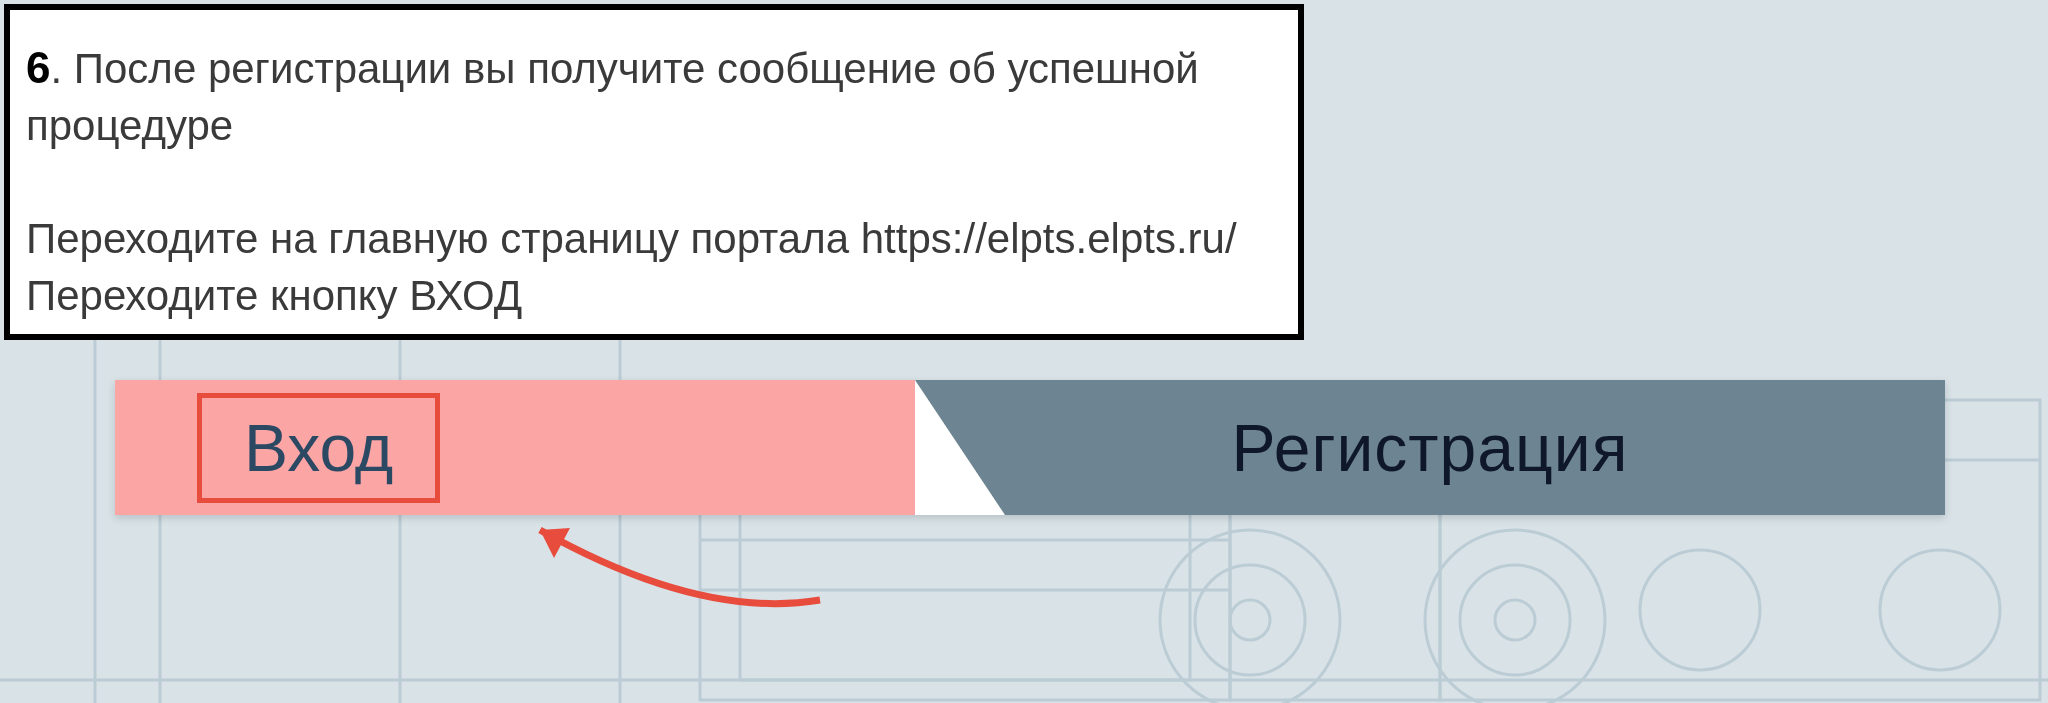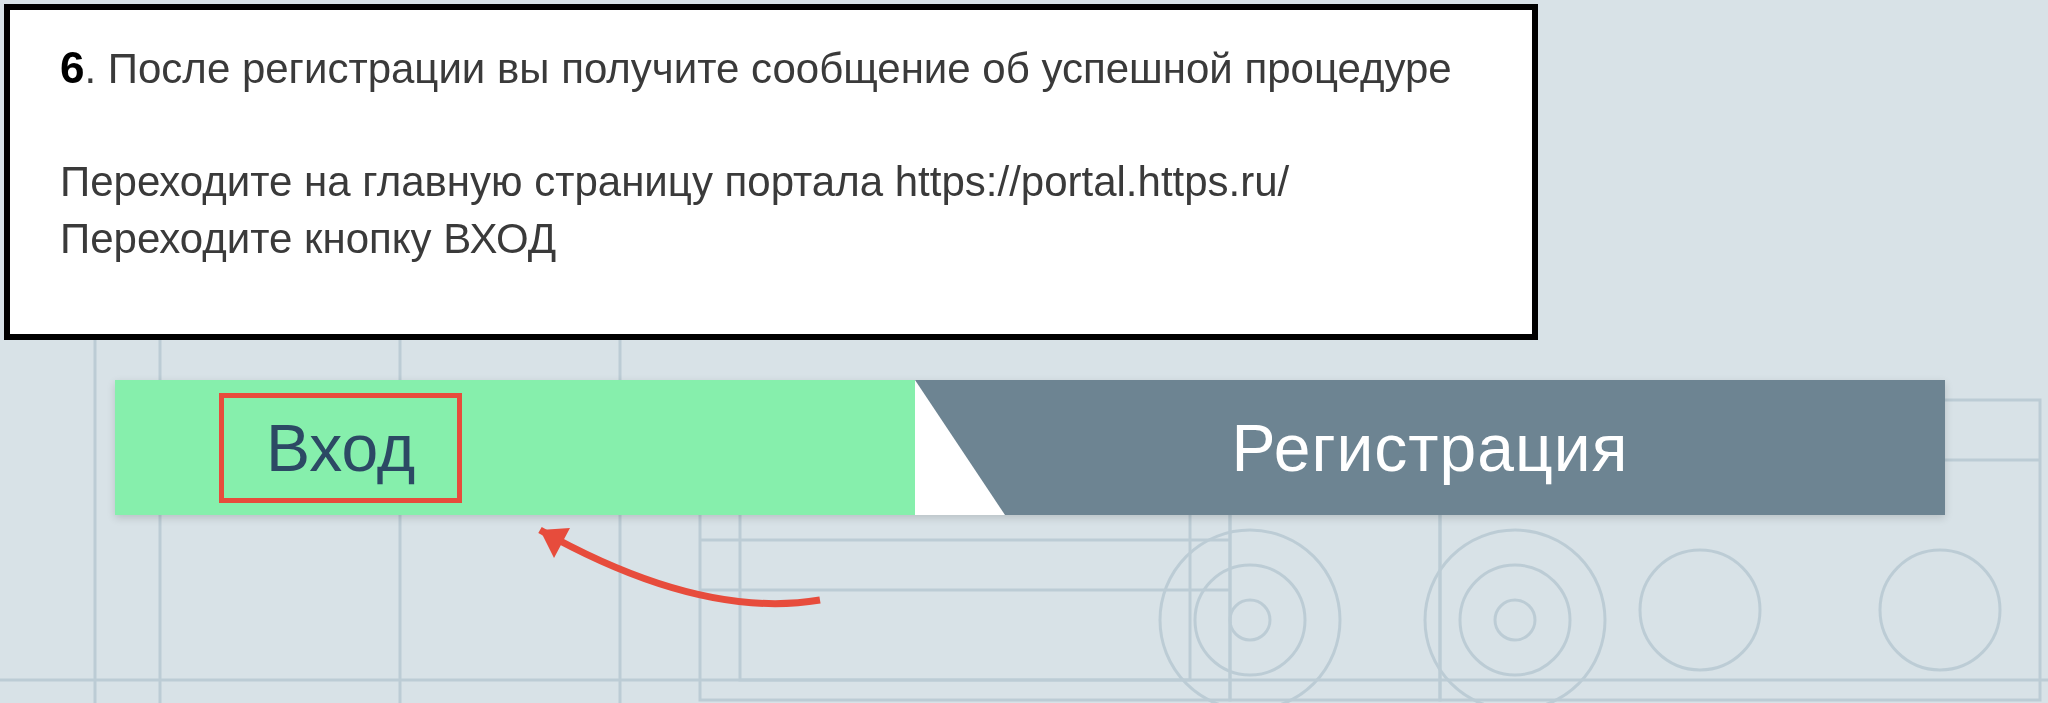--- a/index.html
+++ b/index.html
@@ -29,25 +29,25 @@
       left: 0;
       width: 100%;
       height: 363px;
       z-index: 1;
       opacity: 0.35;
     }
     .instruction-box {
       position: absolute;
       top: 4px;
       left: 4px;
-      width: 1534px;
+      width: 1300px;
       height: 336px;
       background: #ffffff;
       border: 6px solid #000000;
-      padding: 28px 50px;
+      padding: 28px 16px;
       z-index: 10;
     }
     .instruction-text {
       font-size: 42px;
       line-height: 1.35;
       color: #3a3a3a;
       font-weight: 400;
     }
     .step-number {
       font-weight: 700;
@@ -60,25 +60,25 @@
       left: 115px;
       width: 1830px;
       height: 135px;
       z-index: 5;
       display: flex;
       box-shadow: 0 3px 8px rgba(0,0,0,0.15);
     }
     .tab-login {
       position: relative;
       flex: 0 0 800px;
-      background: #86efac;
+      background: #fca5a5;
       display: flex;
       align-items: center;
       justify-content: flex-start;
-      padding-left: 104px;
+      padding-left: 82px;
       text-align: right;
     }
     .tab-login::after {
       content: "";
       position: absolute;
       right: -90px;
       top: 0;
       width: 0;
       height: 0;
       border-top: 135px solid transparent;
@@ -94,21 +94,21 @@
       font-family: "Segoe UI", Tahoma, sans-serif;
     }
     .tab-register {
       flex: 1;
       background: #6d8492;
       display: flex;
       align-items: center;
       justify-content: center;
       font-size: 66px;
       font-weight: 400;
-      color: #ffffff;
+      color: #0f172a;
       font-family: "Segoe UI", Tahoma, sans-serif;
       letter-spacing: 1px;
     }
     .callout-arrow {
       position: absolute;
       top: 510px;
       left: 500px;
       width: 340px;
       height: 120px;
       z-index: 8;
@@ -141,21 +141,21 @@
     <circle cx="1940" cy="270" r="60"></circle>
     <line x1="400" y1="0" x2="400" y2="363"></line>
     <line x1="620" y1="0" x2="620" y2="363"></line>
   </g>
 </svg>
 
 <div class="instruction-box">
   <p class="instruction-text">
     <span class="step-number">6</span><span>. После регистрации вы получите сообщение об успешной процедуре</span><br>
     <br>
-    <span>Переходите на главную страницу портала  </span><span>https://portal.https.ru/</span><br>
+    <span>Переходите на главную страницу портала  </span><span>https://elpts.elpts.ru/</span><br>
     <span>Переходите кнопку ВХОД</span>
   </p>
 </div>
 
 <div class="auth-tabs">
   <div class="tab-login">
     <div class="tab-login-inner">
       <span>Вход</span>
     </div>
   </div>

